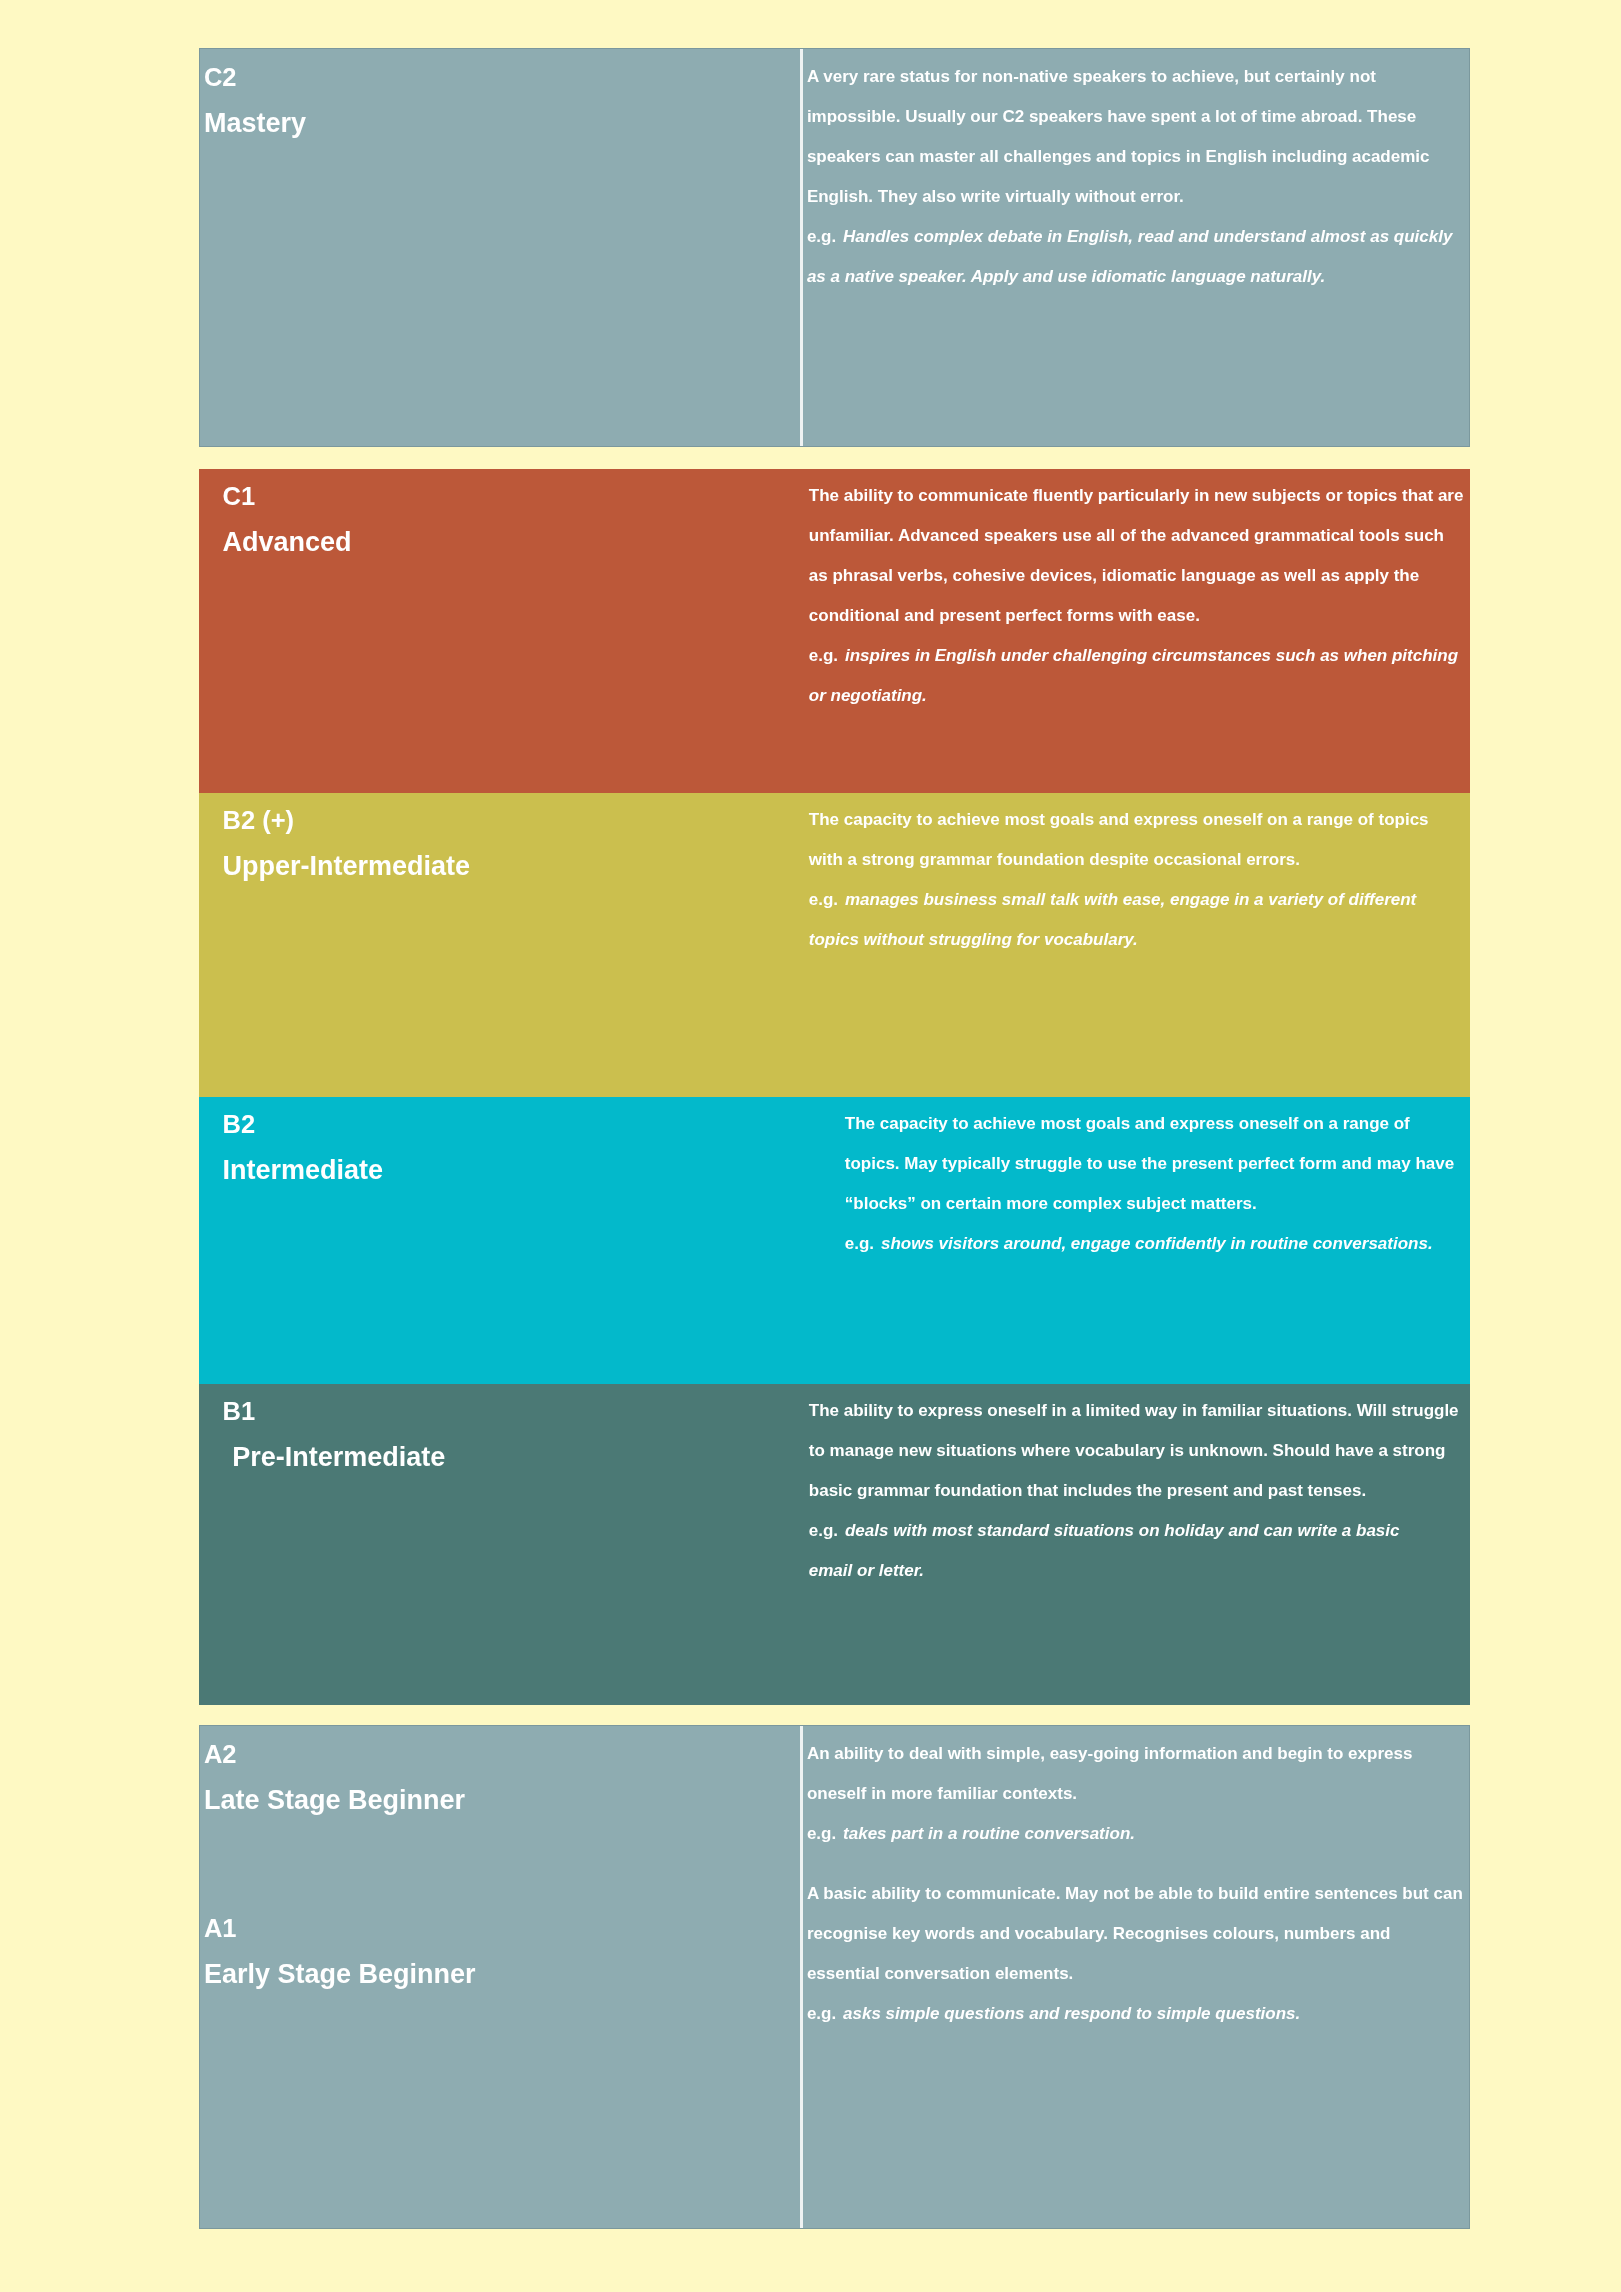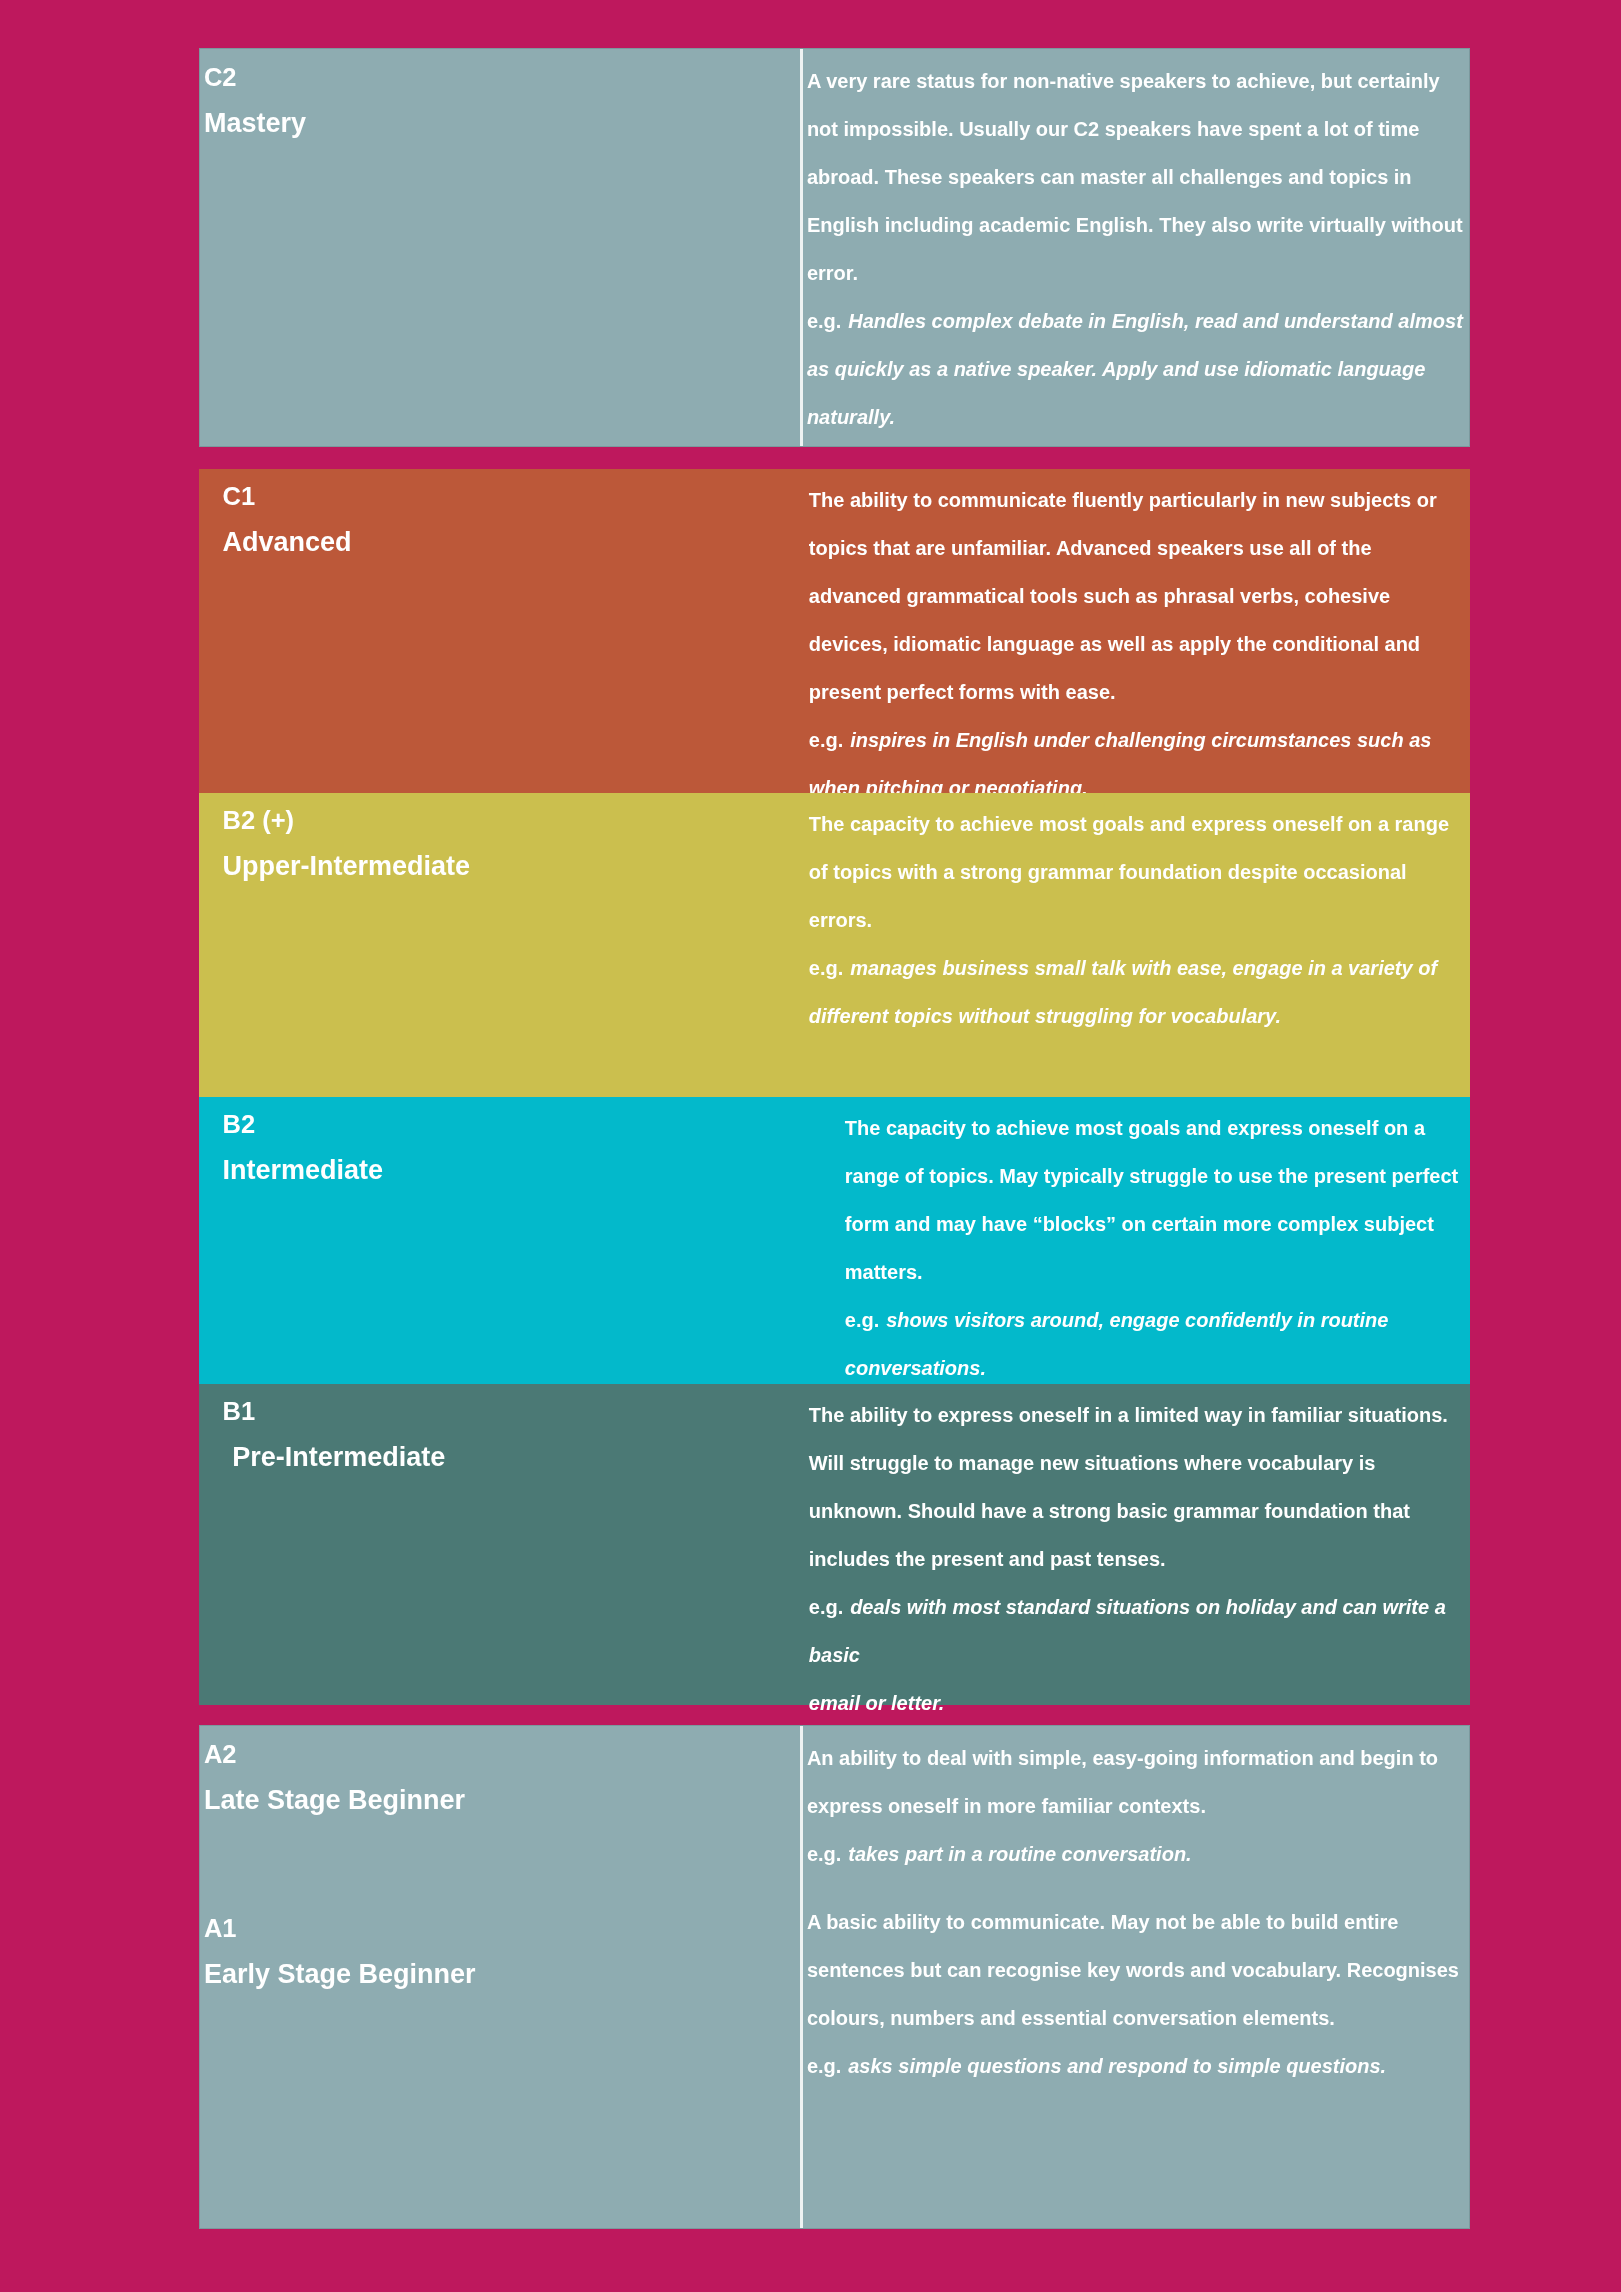--- a/index.html
+++ b/index.html
@@ -53,33 +53,33 @@
     top: 0;
     bottom: 0;
     width: 2.9px;
     background: #eef2f2;
   }
 
   .code  { font-size: 25.5px; line-height: 40px; }
   .title { font-size: 27px; line-height: 49px; margin-top: 2px; letter-spacing: 0px; }
   .title.indent-sm { padding-left: 9.8px; }
 
-  .desc-block { font-size: 20px; line-height: 48px; }
+  .desc-block { font-size: 17px; line-height: 40px; }
   .desc { display: block; }
   .egline { display: block; }
   .eg-label { font-style: normal; margin-right: 6.9px; }
   .eg { font-style: italic; white-space: pre-line; }
 
   .a1-left  { margin-top: 83px; }
   .a1-right { margin-top: 19.6px; }
 </style>
 </head>
 <body>
 
-<div class="page" style="background: #be185d;">
+<div class="page" style="background: #fef9c3;">
   <div class="cefr-table" style="color: rgb(255, 255, 255);">
 
     <section class="row sage h-c2" style="background: rgb(142, 172, 177);">
       <div class="col-left">
         <div class="code">C2</div>
         <div class="title">Mastery</div>
       </div>
       <div class="divider" style="background: rgb(238, 242, 242);"></div>
       <div class="col-right desc-block">
         <span class="desc">A very rare status for non-native speakers to achieve, but certainly not impossible. Usually our C2 speakers have spent a lot of time abroad. These speakers can master all challenges and topics in English including academic English. They also write virtually without error.</span>

